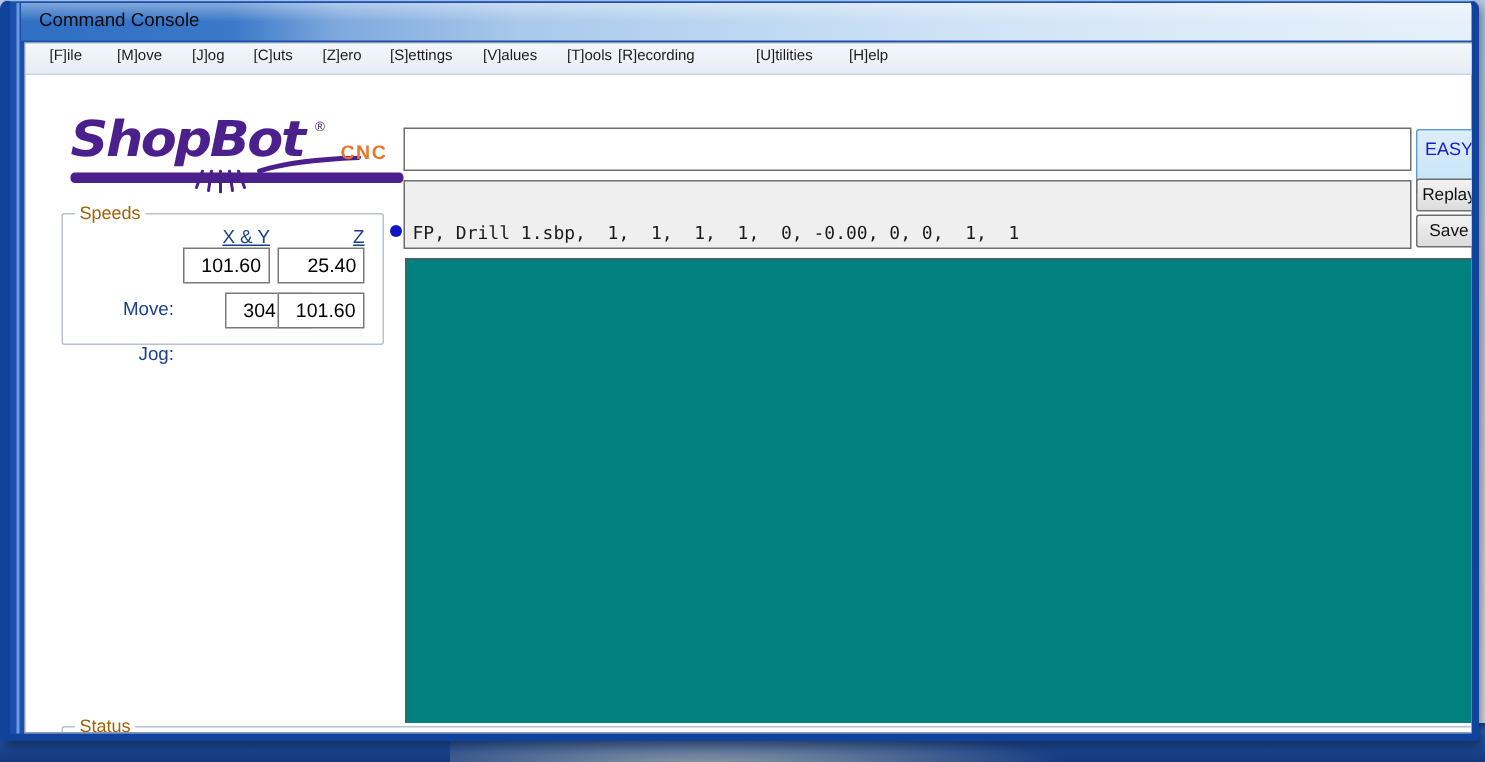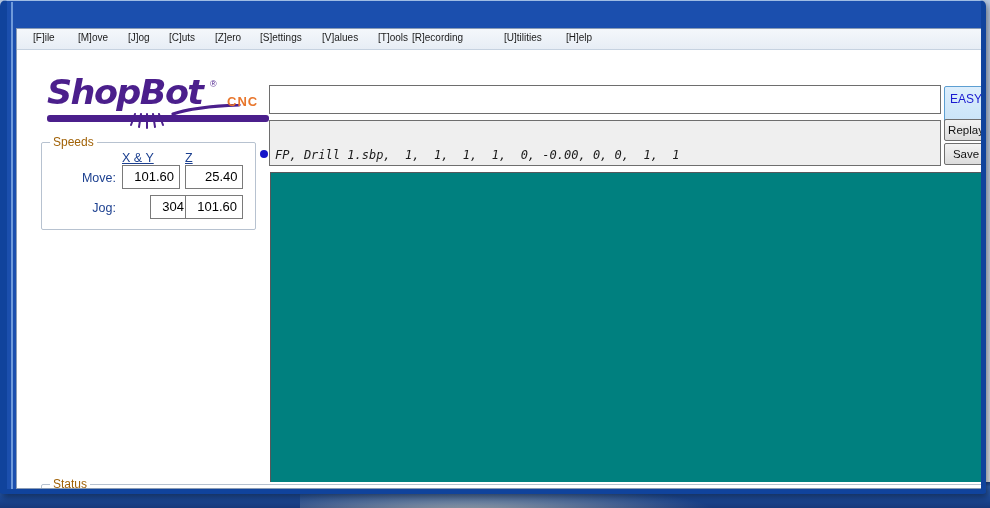--- a/index.html
+++ b/index.html
@@ -188,27 +188,28 @@
     white-space: nowrap;
   }
 
   #speeds-box { left: 24px; top: 113px; width: 215px; height: 88px; }
 
   .col-head {
     position: absolute;
     font-size: 12.5px;
     color: #1b3f8f;
     text-decoration: underline;
-    text-align: left;
+    text-align: right;
   }
   .row-label {
     position: absolute;
     font-size: 12.5px;
     color: #1b3f8f;
     text-align: right;
+    margin-top: 28px;
   }
   .num-field {
     position: absolute;
     width: 58px;
     height: 24px;
     background: #ffffff;
     border: 1px solid #7a7a7a;
     box-sizing: border-box;
     font-size: 13px;
     color: #000000;
@@ -232,21 +233,20 @@
     font-family: "DejaVu Sans Mono", monospace;
   }
   #cmd-history {
     position: absolute;
     left: 252px; top: 91px;
     width: 672px; height: 46px;
     background: #efefef;
     border: 1px solid #6e6e6e;
     box-sizing: border-box;
     overflow: hidden;
-    font-style: italic;
   }
   #cmd-history-line {
     position: absolute;
     left: 5px;
     bottom: 3px;
     font-family: "DejaVu Sans Mono", monospace;
     font-size: 12px;
     color: #1a1a1a;
     white-space: pre;
   }
@@ -312,20 +312,24 @@
 <body>
 
 <div id="desktop">
   <div id="taskbar"></div>
   <div id="taskbar-glow"></div>
 </div>
 
 <div id="window">
   <div id="frame-inner-highlight"></div>
 
+  <div id="titlebar">
+    <div id="titlebar-sheen"></div>
+    <div id="title-text">Command Console</div>
+  </div>
 
   <div id="client">
 
     <div id="menubar">
       <div class="menu-item" style="left:16px">[F]ile</div>
       <div class="menu-item" style="left:61px">[M]ove</div>
       <div class="menu-item" style="left:111px">[J]og</div>
       <div class="menu-item" style="left:152px">[C]uts</div>
       <div class="menu-item" style="left:198px">[Z]ero</div>
       <div class="menu-item" style="left:243px">[S]ettings</div>

